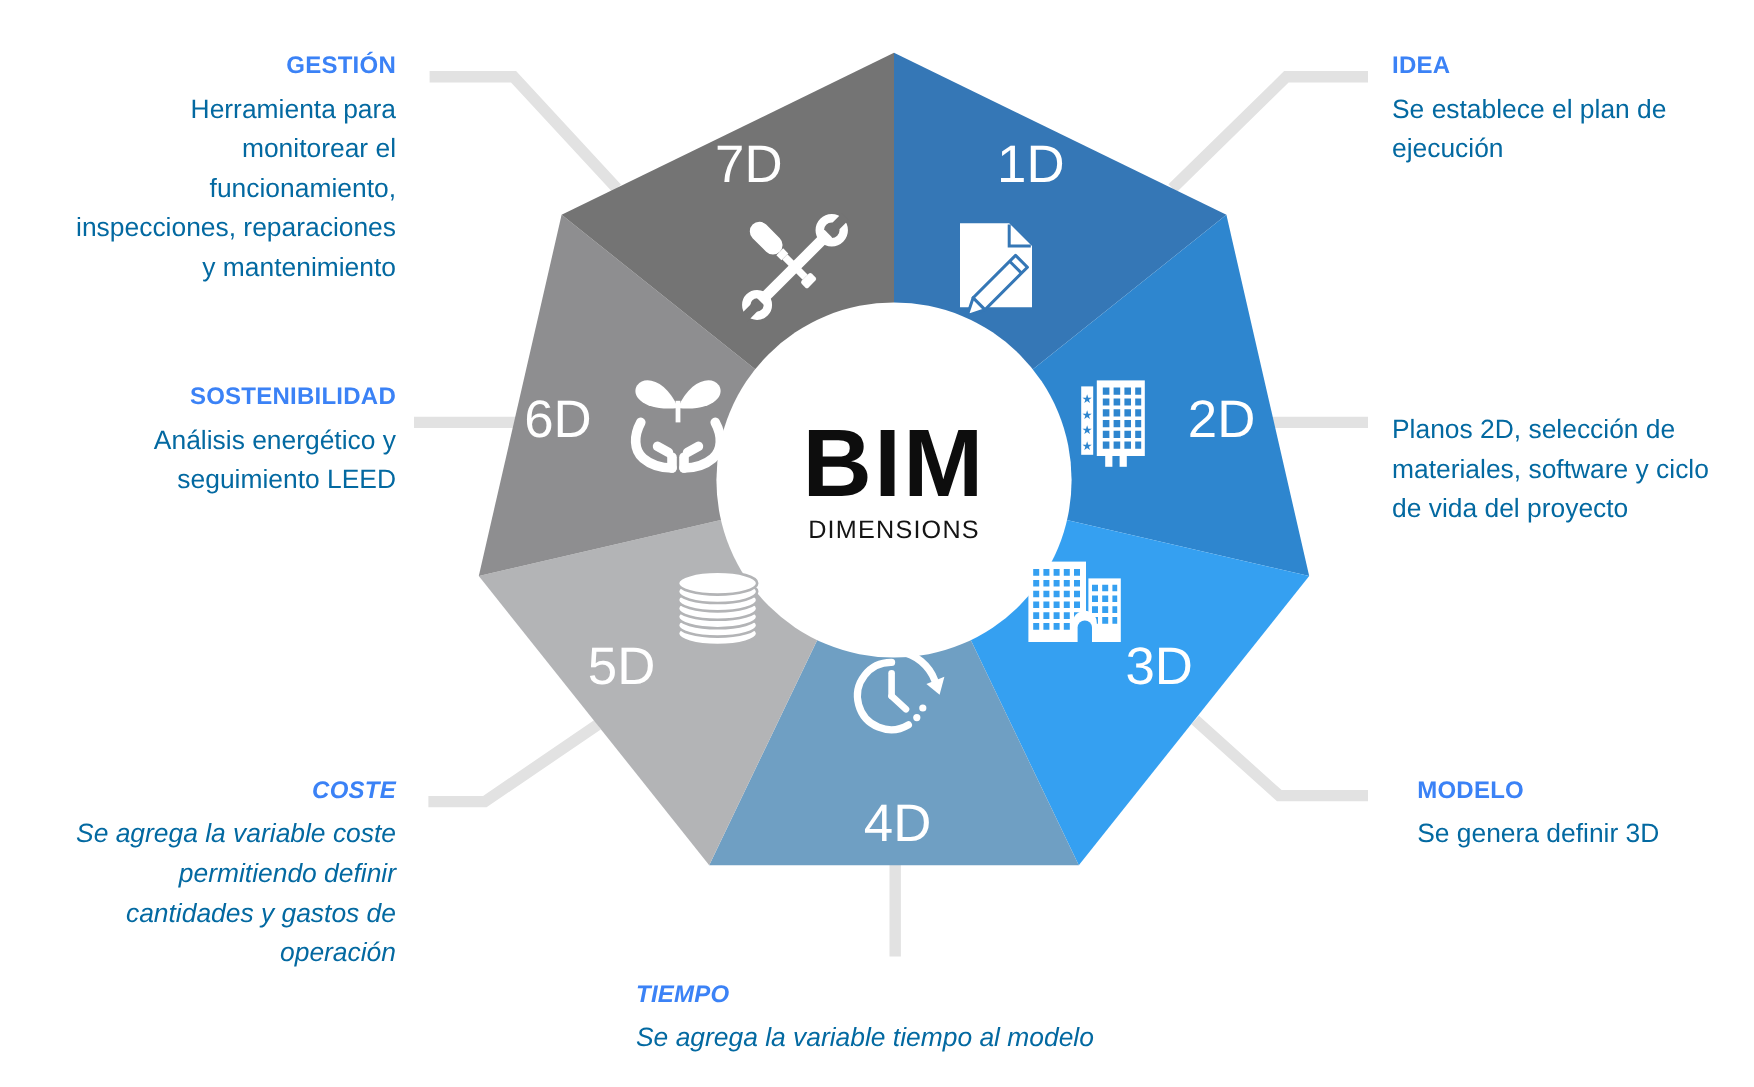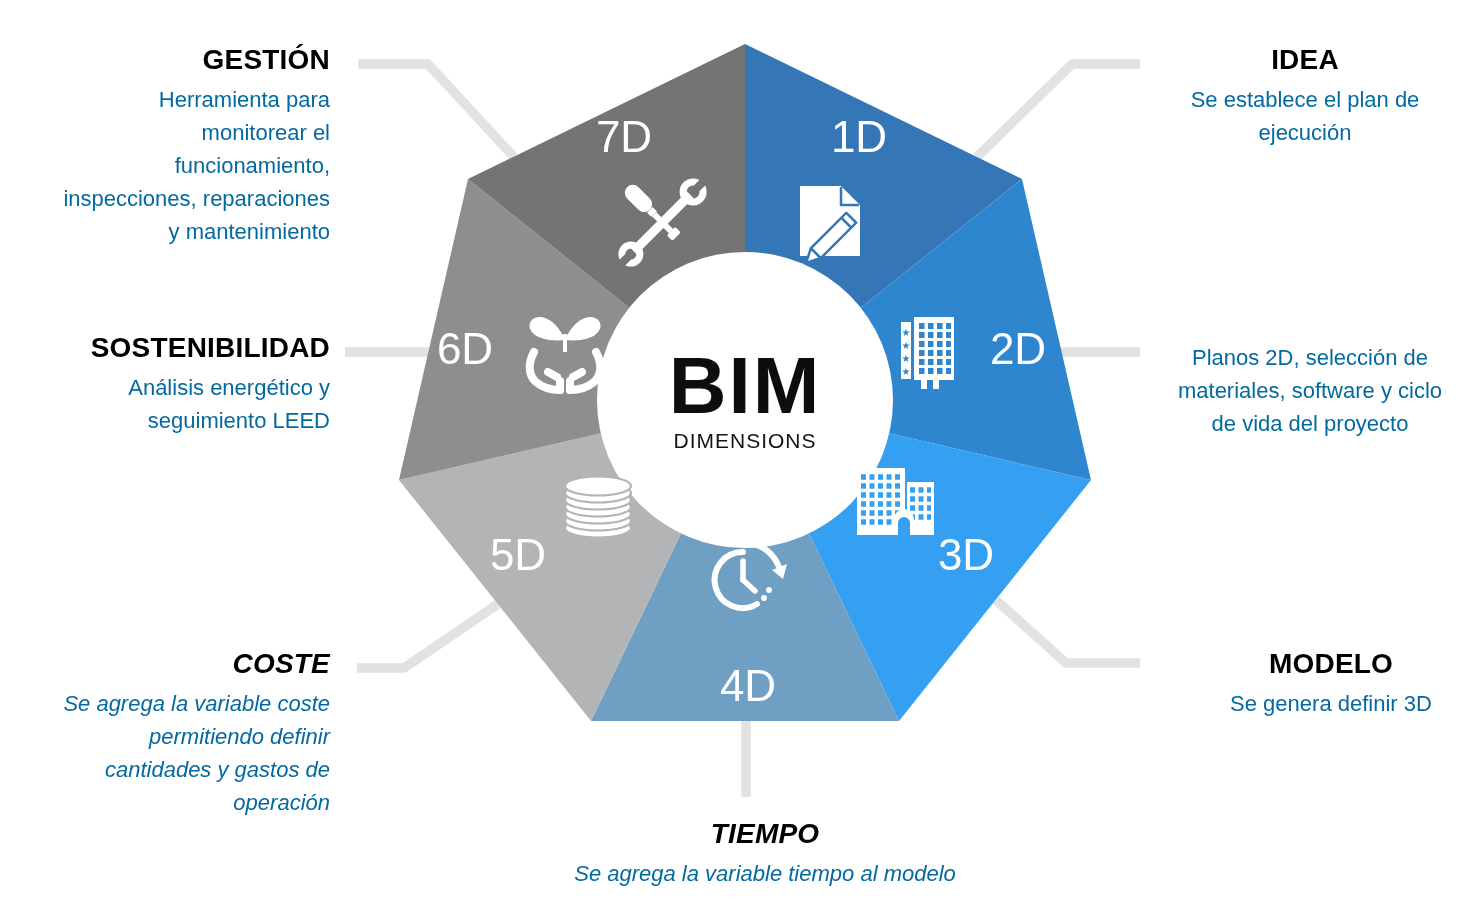--- a/index.html
+++ b/index.html
@@ -1,26 +1,26 @@
 <!DOCTYPE html>
 <html><head>
 <meta charset="utf-8">
 <style>
   html,body{margin:0;padding:0;background:#ffffff;}
   .stage{position:relative;width:1462px;height:906px;background:#ffffff;overflow:hidden;
          font-family:"Liberation Sans",sans-serif;}
   .stage svg{position:absolute;left:0;top:0;}
   svg text{font-family:"Liberation Sans",sans-serif;}
-  .callout{position:absolute;text-align:center;}
-  .callout h3{margin:0;font-size:28px;font-weight:bold;color:#000000;letter-spacing:0.2px;}
+  .callout{position:absolute;}
+  .callout h3{margin:0;font-size:20px;font-weight:bold;color:#3b82f6;letter-spacing:0.2px;}
   .callout p{margin:7px 0 0;font-size:22px;color:#0369a1;line-height:33px;white-space:pre-line;}
   .align-right{text-align:right;}
   #callout-gestion{right:1132px;top:44px;width:310px;}
   #callout-idea{left:1160px;top:44px;width:290px;}
-  #callout-sostenibilidad{right:1132px;top:332px;width:310px;}
+  #callout-sostenibilidad{right:1132px;top:320px;width:310px;}
   #callout-boceto{left:1160px;top:334px;width:300px;}
   #callout-coste{right:1132px;top:648px;width:310px;font-style:italic;}
   #callout-modelo{left:1160px;top:648px;width:300px;margin-left:21px;}
   #callout-tiempo{left:530px;top:818px;width:470px;font-style:italic;}
 </style>
 </head>
 <body>
 
 <div class="stage">
 

